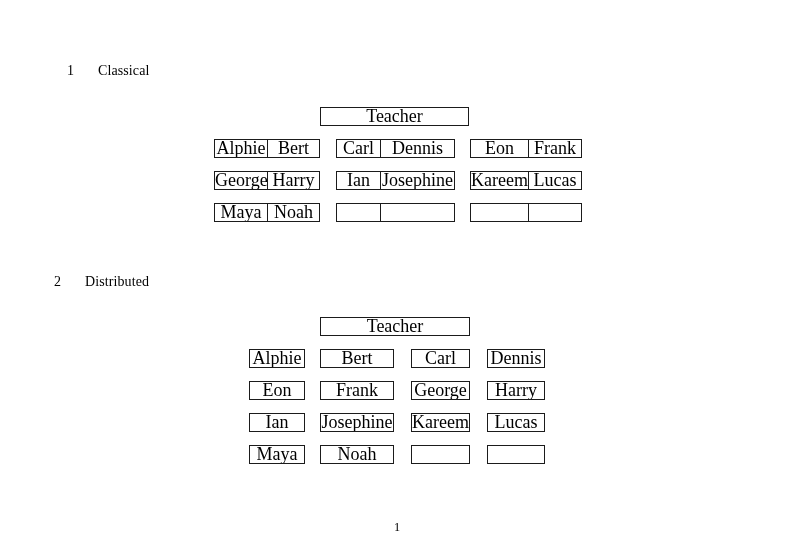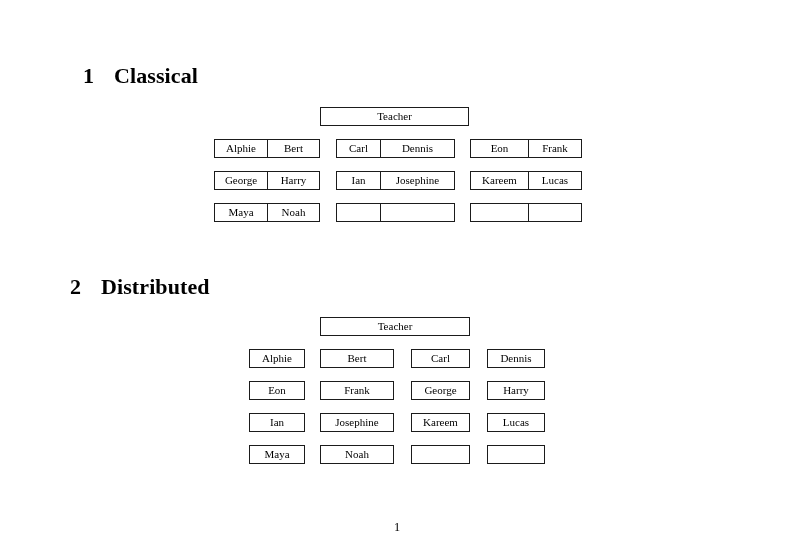--- a/index.html
+++ b/index.html
@@ -16,40 +16,39 @@
     overflow: hidden;
   }
   .page {
     position: absolute;
     inset: 0;
   }
 
   
   .section-heading {
     position: absolute;
-    font-weight: bold;
-    font-size: 22px;
+    font-weight: normal;
+    font-size: 14px;
     letter-spacing: 0.1px;
     white-space: nowrap;
-    margin-left: 16px;
   }
   .section-heading .sec-num {
     display: inline-block;
     width: 31px;
   }
   #heading-classical   { left: 67px; top: 63px; }
   #heading-distributed { left: 54px; top: 274px; }
 
   
   .cell {
     position: absolute;
     box-sizing: border-box;
     border: 1px solid #1b1b1b;
     height: 19px;
-    font-size: 11px;
+    font-size: 18px;
     line-height: 17px;
     text-align: center;
     background: #ffffff;
     white-space: nowrap;
     overflow: hidden;
   }
 
   
   .teacher-cell {
     height: 19px;

